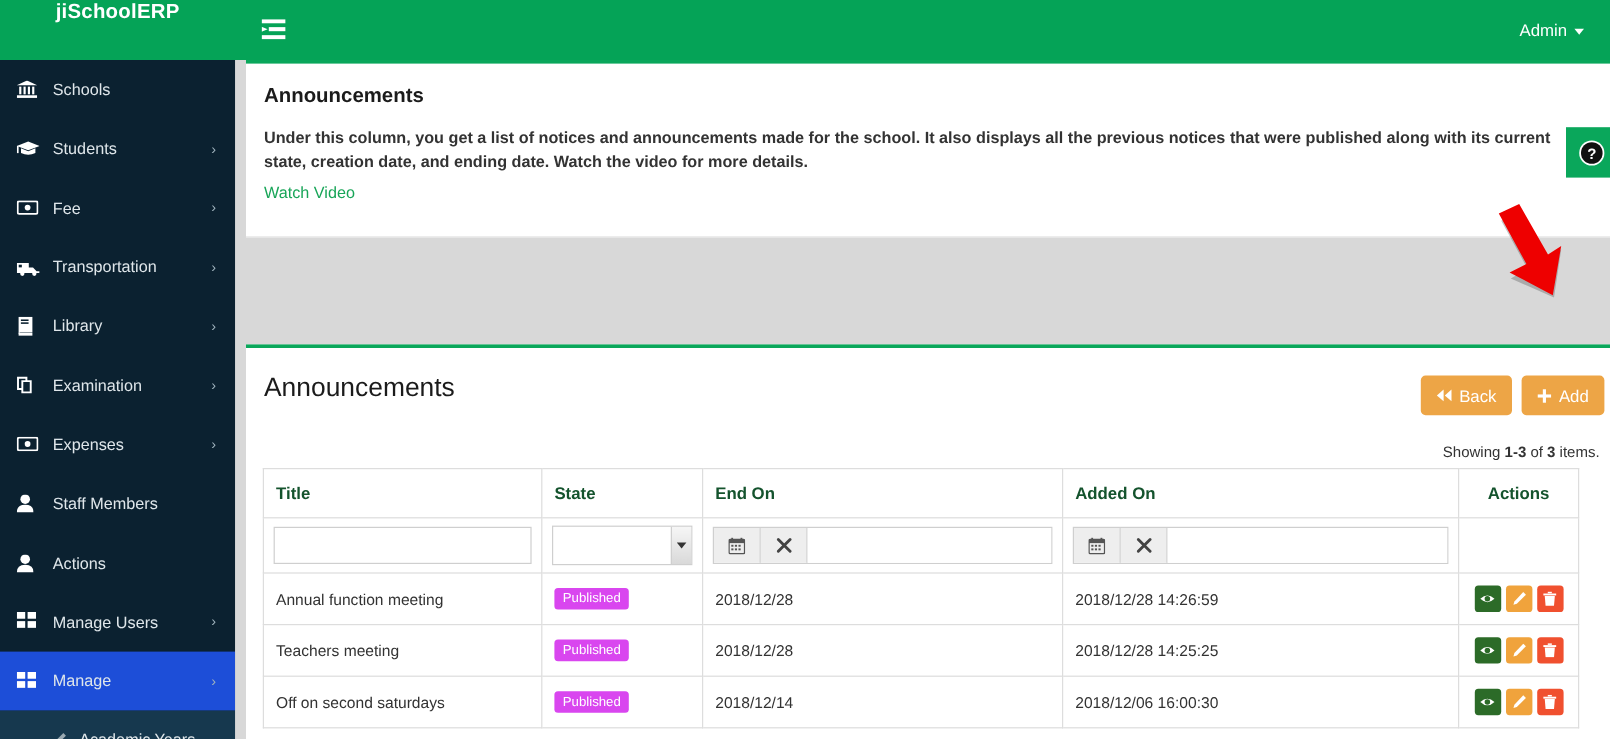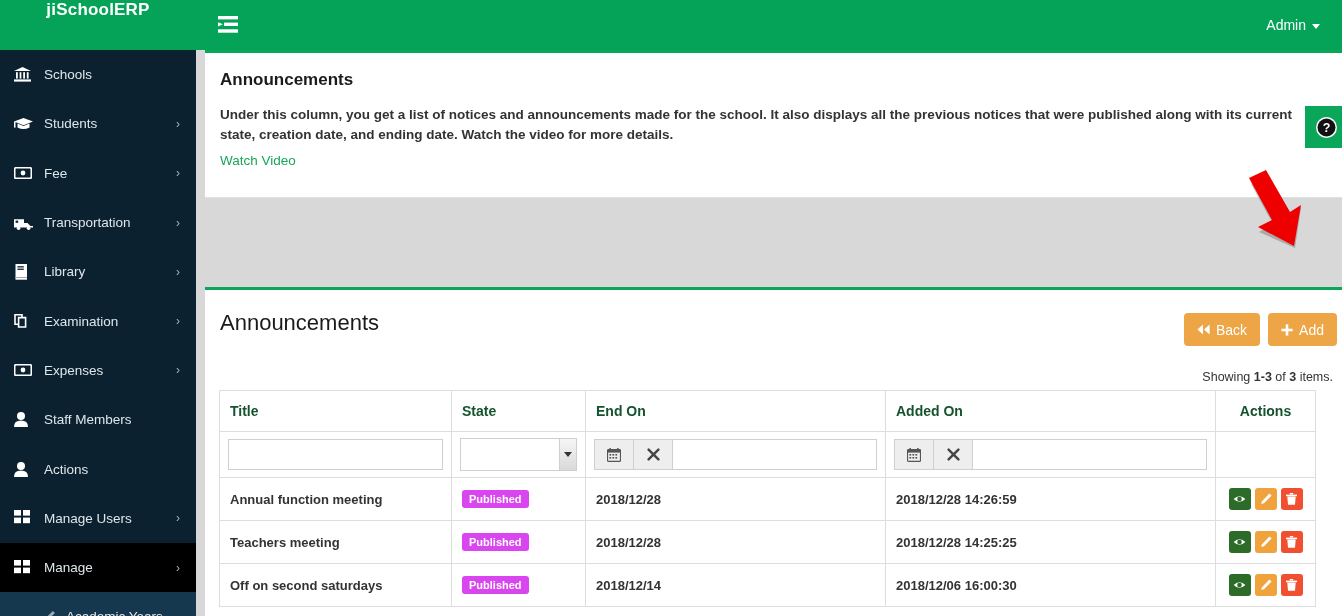--- a/index.html
+++ b/index.html
@@ -61,21 +61,21 @@
   }
   .side-item {
     position: relative;
     height: 49.3px;
     display: flex; align-items: center;
     padding-left: 14px;
     color: #dfe6ea; font-size: 13.5px;
     cursor: pointer;
     white-space: nowrap;
   }
-  .side-item.active { background: #000000; }
+  .side-item.active { background: #1d4ed8; }
   .side-icon {
     width: 28px; min-width: 28px;
     display: flex; align-items: center; justify-content: flex-start;
     color: #ffffff;
   }
   .side-label { flex: 1; padding-left: 2px; }
   .side-arrow {
     position: absolute; right: 16px; top: 50%;
     transform: translateY(-50%);
     color: #9fb2bd; font-size: 12px;
@@ -199,21 +199,20 @@
   }
   #grid .filter-row td {
     padding: 6px 8px;
     height: 46px;
   }
   #grid tbody td {
     font-size: 13px;
     color: #333333;
     padding: 10px;
     height: 41px;
-    font-weight: bold;
   }
   .col-title   { width: 232px; }
   .col-state   { width: 134px; }
   .col-end     { width: 300px; }
   .col-added   { width: 330px; margin-top: 36px; }
   .col-actions { width: 100px; }
   #grid th.col-actions, #grid td.col-actions { text-align: center; }
 
   .filter-input {
     width: 100%; height: 31px;

